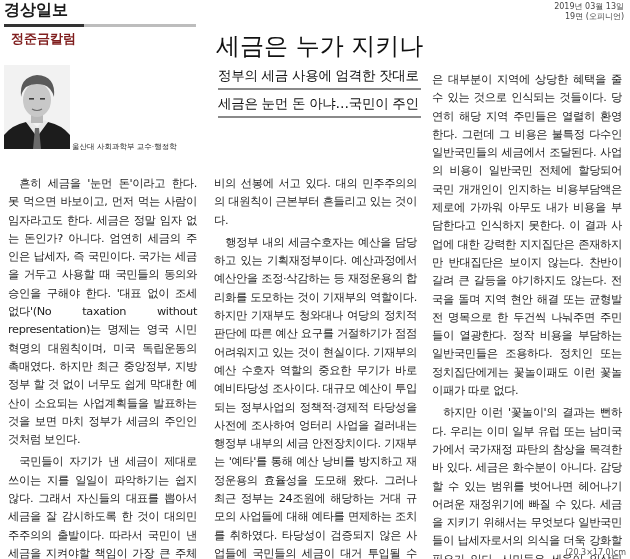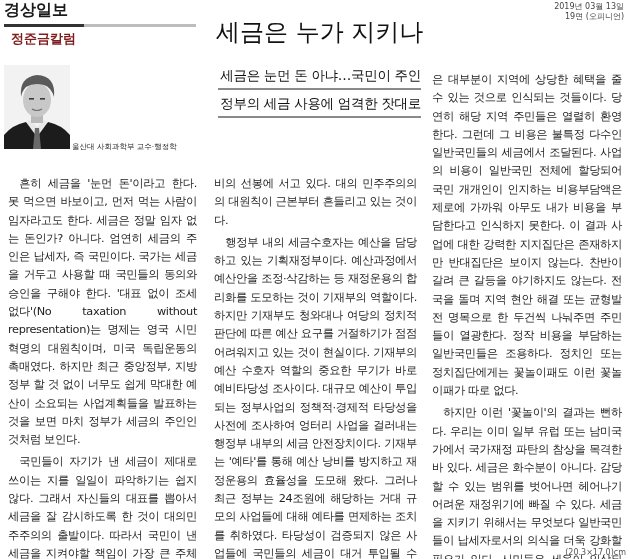--- a/index.html
+++ b/index.html
@@ -1,24 +1,24 @@
 <!DOCTYPE html>
 <html><head>
 <meta charset="utf-8">
 <style>
   html, body { margin: 0; padding: 0; background: #ffffff; }
   body { width: 630px; height: 559px; position: relative; overflow: hidden;
          font-family: "DejaVu Sans", "Liberation Sans", sans-serif; color: #1e1e1e; }
-  .abs { position: absolute; text-align: right; }
+  .abs { position: absolute; }
   .paper-name { left: 4px; top: 0px; font-size: 16px; font-weight: bold; letter-spacing: 0px; color: #1a1a1a; }
   .dateline { right: 6px; top: 2px; font-size: 8px; line-height: 10px; text-align: right; color: #444; }
   .bar { left: 4px; top: 24px; height: 3px; width: 192px; background: #bdbdbd; }
   .bar-dark { position: absolute; left: 0; top: 0; height: 3px; width: 80px; background: #333; }
   .column-name { left: 11px; top: 30px; font-size: 13px; font-weight: bold; color: #7f1d1d; }
-  .headline { left: 216px; top: 16px; width: 200px; font-size: 24px; font-weight: normal; color: #111; letter-spacing: 0px; white-space: nowrap; }
+  .headline { left: 216px; top: 30px; width: 200px; font-size: 24px; font-weight: normal; color: #111; letter-spacing: 0px; white-space: nowrap; }
   .photo { left: 4px; top: 65px; width: 66px; height: 84px; overflow: hidden; background: #e9e9e9; }
   .caption { left: 72px; top: 142px; font-size: 7.5px; color: #222; white-space: nowrap; }
   .subheads { left: 218px; top: 62px; width: 203px; }
   .subhead { font-size: 13.5px; line-height: 26px; height: 26px; border-bottom: 2px solid #8a8a8a; white-space: nowrap; color: #111; letter-spacing: -0.3px; }
   .body-col { font-size: 11.3px; line-height: 18.3px; text-align: justify; color: #222; letter-spacing: -0.35px; }
   .body-col p { margin: 4px; text-indent: 1em; }
   .body-col p.cont { text-indent: 0; }
   .col1 { left: 4px; top: 171px; width: 197px; }
   .col2 { left: 210px; top: 171px; width: 211px; }
   .col3 { left: 428px; top: 67px; width: 198px; }
@@ -61,22 +61,22 @@
     <rect x="25" y="33" width="5" height="1.6" fill="#3a3a3a"></rect>
     <rect x="36" y="33" width="5" height="1.6" fill="#3a3a3a"></rect>
 
     <path d="M28 44 Q33 47 38 44" stroke="#6b6b6b" stroke-width="1.2" fill="none"></path>
   </svg>
 </div>
 
 <div class="abs caption">울산대 사회과학부 교수·행정학</div>
 
 <div class="abs subheads">
+  <div class="subhead">정부의 세금 사용에 엄격한 잣대로</div>
   <div class="subhead">세금은 눈먼 돈 아냐…국민이 주인</div>
-  <div class="subhead">정부의 세금 사용에 엄격한 잣대로</div>
 </div>
 
 <div class="abs body-col col1">
   <p>흔히 세금을 '눈먼 돈'이라고 한다. 못 먹으면 바보이고, 먼저 먹는 사람이 임자라고도 한다. 세금은 정말 임자 없는 돈인가? 아니다. 엄연히 세금의 주인은 납세자, 즉 국민이다. 국가는 세금을 거두고 사용할 때 국민들의 동의와 승인을 구해야 한다. '대표 없이 조세 없다'(No taxation without representation)는 명제는 영국 시민혁명의 대원칙이며, 미국 독립운동의 촉매였다. 하지만 최근 중앙정부, 지방정부 할 것 없이 너무도 쉽게 막대한 예산이 소요되는 사업계획들을 발표하는 것을 보면 마치 정부가 세금의 주인인 것처럼 보인다.</p>
   <p>국민들이 자기가 낸 세금이 제대로 쓰이는 지를 일일이 파악하기는 쉽지 않다. 그래서 자신들의 대표를 뽑아서 세금을 잘 감시하도록 한 것이 대의민주주의의 출발이다. 따라서 국민이 낸 세금을 지켜야할 책임이 가장 큰 주체는 바로 국회이다. 하지만 행정부의 무분별한 예산 편성과 집행을 감시하여 국민들의 세금 수호자가 되어야 할 국회는 이미 그 임무를 포기한 지 오래이다. 이른바 쪽지 예산을 통한 지역구 예산 챙기기가 선거운동의 중요한 무기가 되고 있다. 국회가 행정부의 재정운용을 감시하기는커녕 국회의원들의 지역구 또는 소속 정당의 당파적 사업 챙기기로 세금낭</p>
 </div>
 
 <div class="abs body-col col2">
   <p class="cont">비의 선봉에 서고 있다. 대의 민주주의의의 대원칙이 근본부터 흔들리고 있는 것이다.</p>
   <p>행정부 내의 세금수호자는 예산을 담당하고 있는 기획재정부이다. 예산과정에서 예산안을 조정·삭감하는 등 재정운용의 합리화를 도모하는 것이 기재부의 역할이다. 하지만 기재부도 청와대나 여당의 정치적 판단에 따른 예산 요구를 거절하기가 점점 어려워지고 있는 것이 현실이다. 기재부의 예산 수호자 역할의 중요한 무기가 바로 예비타당성 조사이다. 대규모 예산이 투입되는 정부사업의 정책적·경제적 타당성을 사전에 조사하여 엉터리 사업을 걸러내는 행정부 내부의 세금 안전장치이다. 기재부는 '예타'를 통해 예산 낭비를 방지하고 재정운용의 효율성을 도모해 왔다. 그러나 최근 정부는 24조원에 해당하는 거대 규모의 사업들에 대해 예타를 면제하는 조치를 취하였다. 타당성이 검증되지 않은 사업들에 국민들의 세금이 대거 투입될 수 있는 길이 열린 것이다.</p>

